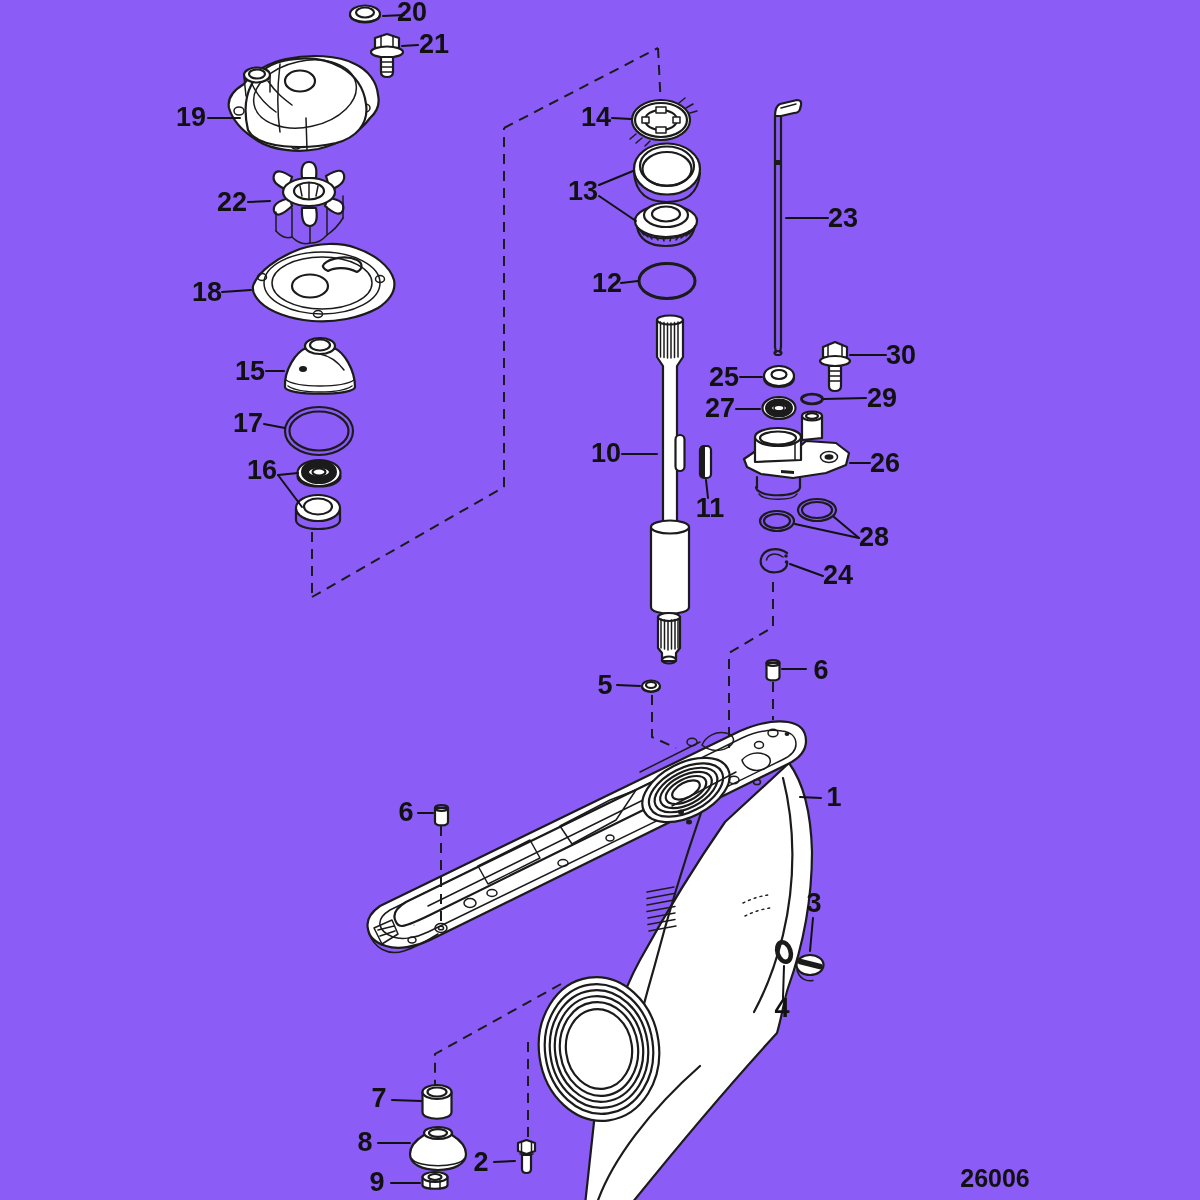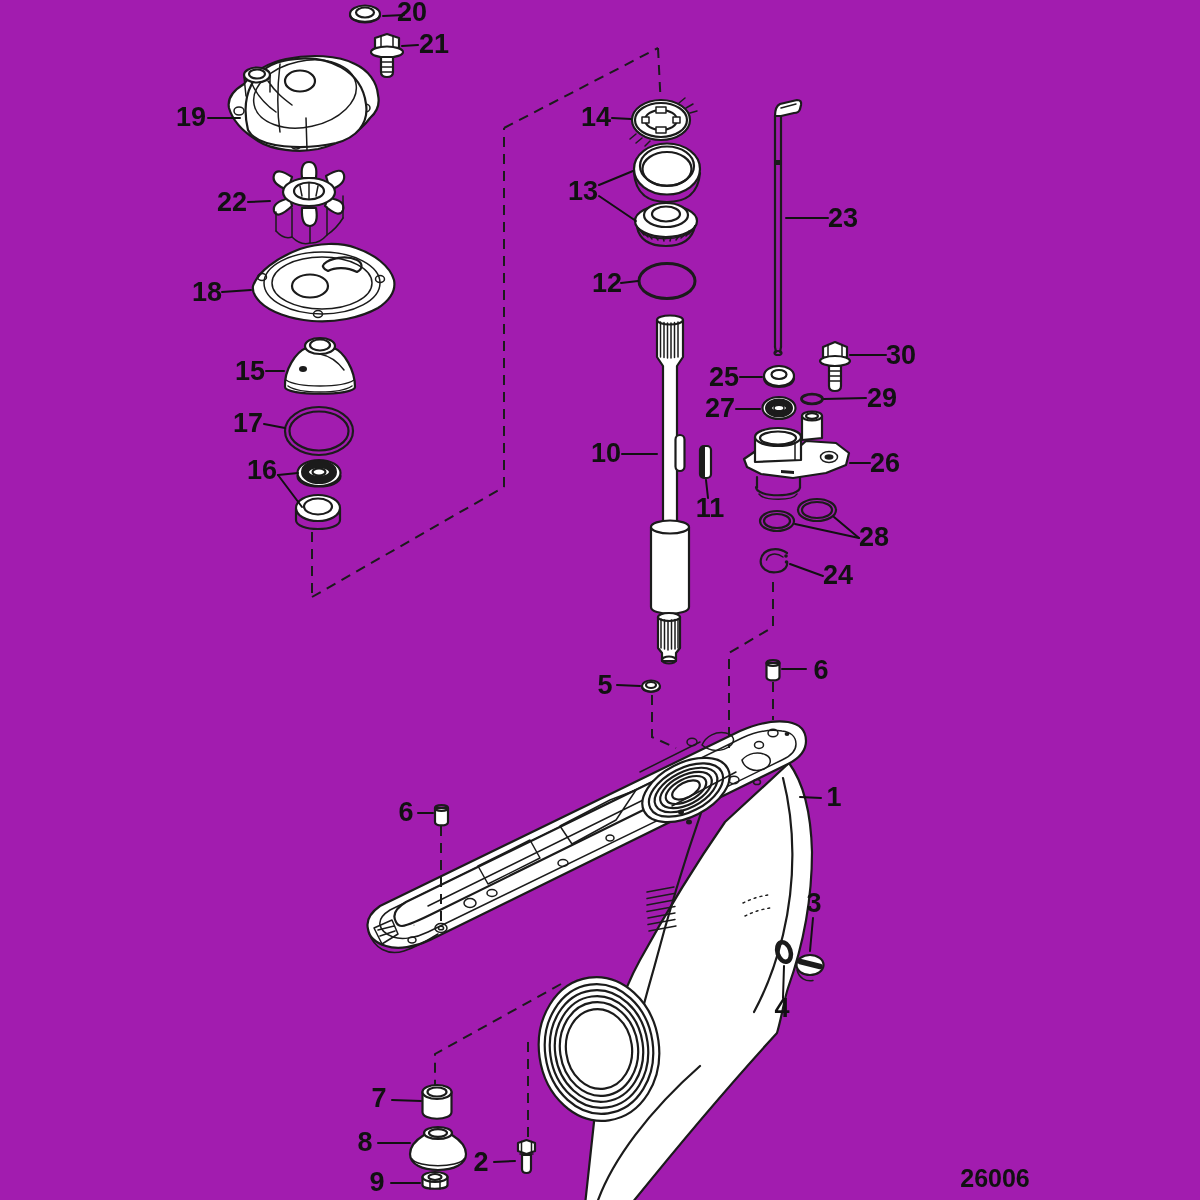--- a/index.html
+++ b/index.html
@@ -1,17 +1,17 @@
 <!DOCTYPE html>
 <html><head>
 <meta charset="utf-8">
 <title>Gear Housing Exploded Diagram</title>
 <style>
   html,body{margin:0;padding:0;background:#fff;}
-  .stage{width:1200px;height:1200px;background:#a21caf;position:relative;font-family:"Liberation Sans",sans-serif;}
+  .stage{width:1200px;height:1200px;background:#8b5cf6;position:relative;font-family:"Liberation Sans",sans-serif;}
   svg{display:block;}
   .callout{font-family:"Liberation Sans",sans-serif;font-weight:bold;font-size:27px;fill:#111;text-anchor:middle;}
   .dianum{font-family:"Liberation Sans",sans-serif;font-weight:bold;font-size:25px;fill:#111;text-anchor:middle;}
   .leader{stroke:#111;stroke-width:2;fill:none;stroke-linecap:round;}
   .art{stroke:#1b1b1b;fill:none;stroke-width:2.2;stroke-linecap:round;stroke-linejoin:round;}
   .thin{stroke-width:1.5;}
   .dash{stroke:#1b1b1b;stroke-width:2;fill:none;stroke-dasharray:10 7;}
   .dots{stroke:#1b1b1b;stroke-width:1.4;fill:none;stroke-dasharray:2 4;}
   .wfill{fill:#ffffff;}
   .blk{fill:#1b1b1b;stroke:none;}

